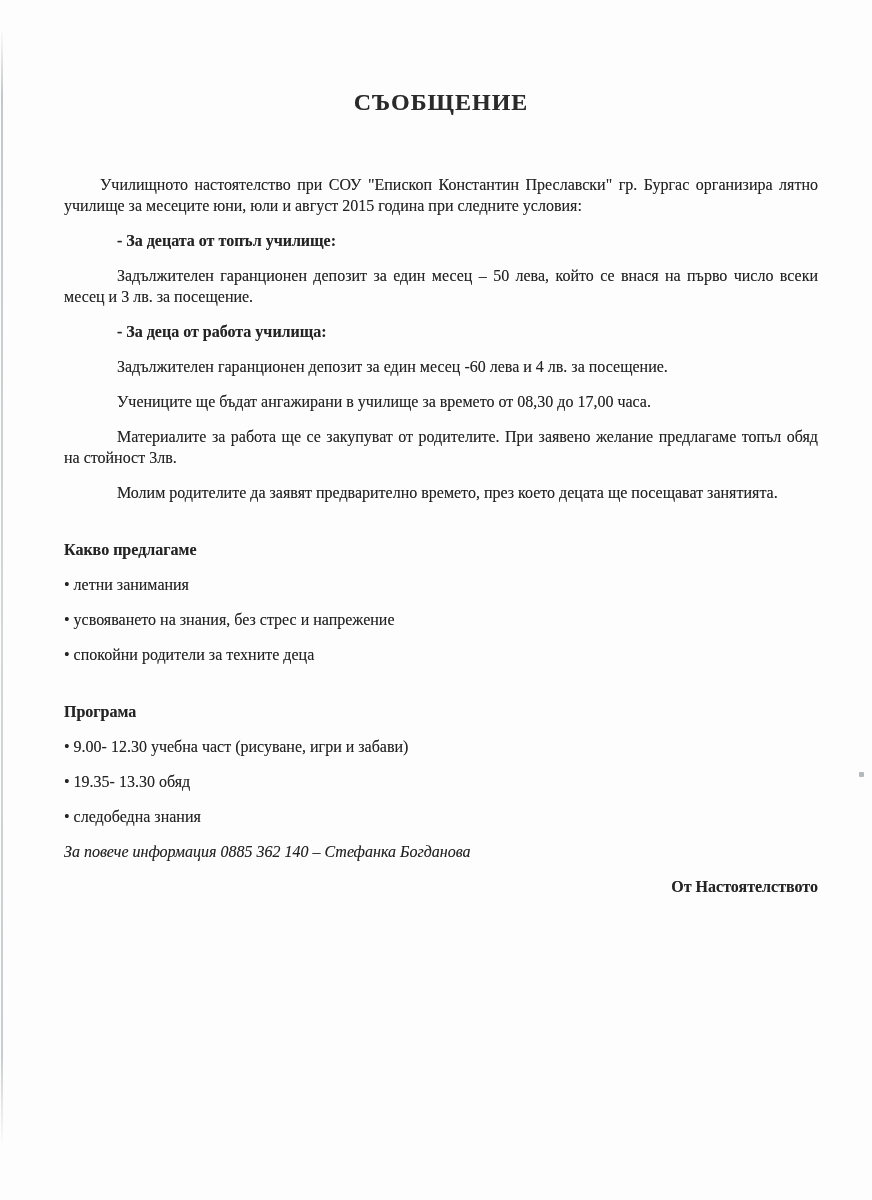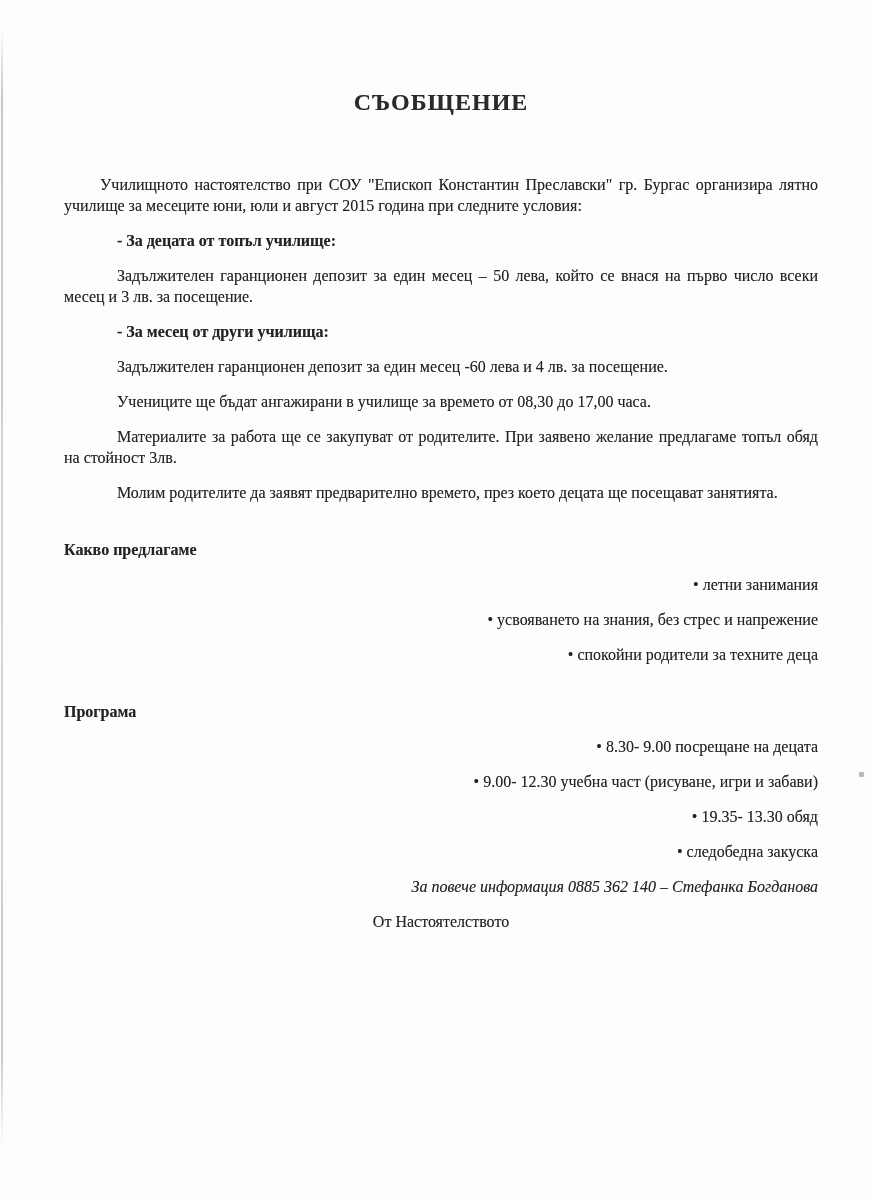--- a/index.html
+++ b/index.html
@@ -51,28 +51,28 @@
     font-weight: bold;
     text-indent: 53px;
   }
   .section-heading {
     font-weight: bold;
     text-indent: 0;
     margin-top: 36px;
   }
   .bullet-line {
     text-indent: 0;
-    text-align: right;
+    text-align: left;
   }
   .contact-line {
     font-style: italic;
   }
   .signature-line {
-    font-weight: normal;
-    text-align: center;
+    font-weight: bold;
+    text-align: right;
   }
   
   .edge-line-left {
     position: absolute;
     left: 1px;
     top: 28px;
     width: 2px;
     height: 1118px;
     background: linear-gradient(to bottom,
       rgba(150,156,159,0) 0%,
@@ -100,37 +100,36 @@
   <div class="speck"></div>
 
   <div class="content">
     <h1 class="doc-title">СЪОБЩЕНИЕ</h1>
 
     <p class="para intro">Училищното настоятелство при СОУ "Епископ Константин Преславски" гр. Бургас организира лятно училище за месеците юни, юли и август 2015 година при следните условия:</p>
 
     <p class="sub-heading">- За децата от топъл училище:</p>
     <p class="para">Задължителен гаранционен депозит за един месец – 50 лева, който се внася на първо число всеки месец и 3 лв. за посещение.</p>
 
-    <p class="sub-heading">- За месец от други училища:</p>
+    <p class="sub-heading">- За деца от работа училища:</p>
     <p class="para">Задължителен гаранционен депозит  за един месец -60 лева и 4 лв. за посещение.</p>
 
     <p class="para">Учениците ще бъдат ангажирани в училище за времето  от 08,30 до 17,00 часа.</p>
 
     <p class="para">Материалите за работа ще се закупуват от родителите. При заявено желание предлагаме топъл обяд на стойност 3лв.</p>
 
     <p class="para">Молим родителите да заявят предварително  времето, през което децата ще посещават занятията.</p>
 
     <p class="section-heading">Какво предлагаме</p>
     <p class="bullet-line"><span>•</span> <span>летни занимания</span></p>
     <p class="bullet-line"><span>•</span> <span>усвояването на знания, без стрес и напрежение</span></p>
     <p class="bullet-line"><span>•</span> <span>спокойни родители за техните деца</span></p>
 
     <p class="section-heading">Програма</p>
-    <p class="bullet-line"><span>•</span> <span>8.30- 9.00 посрещане на децата</span></p>
     <p class="bullet-line"><span>•</span> <span>9.00- 12.30 учебна част (рисуване, игри и забави)</span></p>
     <p class="bullet-line"><span>•</span> <span>19.35- 13.30 обяд</span></p>
-    <p class="bullet-line"><span>•</span> <span>следобедна закуска</span></p>
+    <p class="bullet-line"><span>•</span> <span>следобедна знания</span></p>
 
     <p class="bullet-line contact-line">За повече информация 0885 362 140 – Стефанка Богданова</p>
 
     <p class="signature-line">От Настоятелството</p>
   </div>
 </div>
 
 </body></html>

